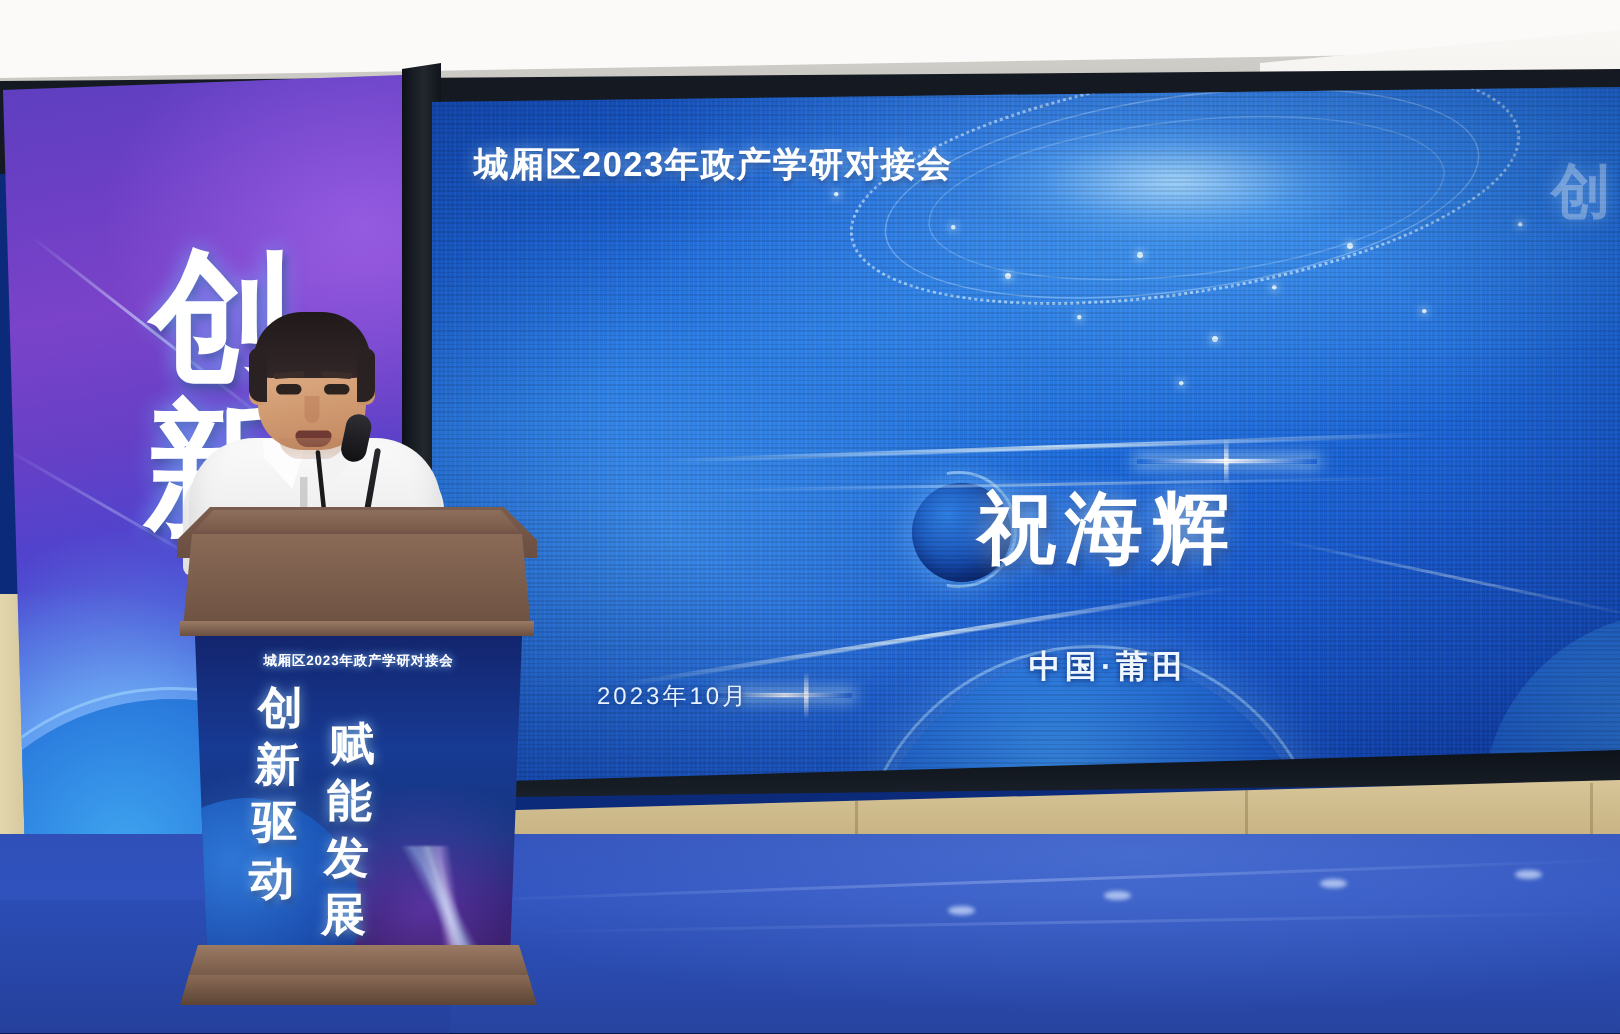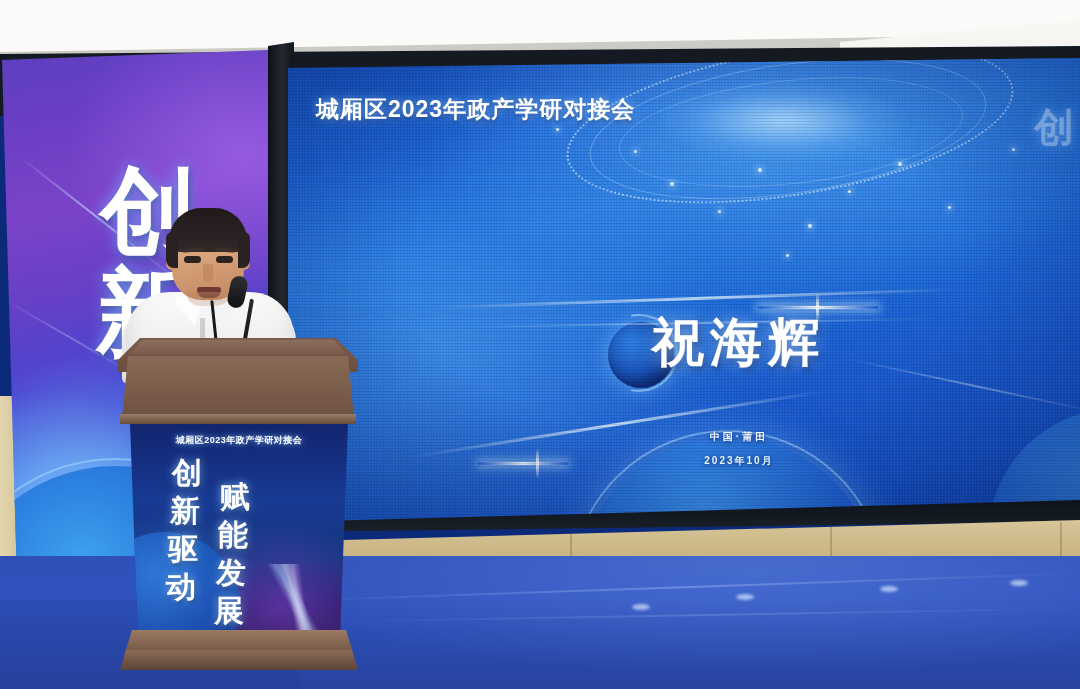--- a/index.html
+++ b/index.html
@@ -184,46 +184,46 @@
     text-align:center;
     padding-left:110px;
     font-family:"Liberation Sans","DejaVu Sans",sans-serif;
     font-weight:bold;
     font-size:35px;
     letter-spacing:5px;
     color:#ffffff;
     text-shadow:0 0 12px rgba(150,205,255,.8), 0 2px 6px rgba(5,25,90,.7);
   }
   .led-name {
-    position:absolute; left:0; right:0; top:250px;
+    position:absolute; left:0; right:0; top:260px;
     text-align:center;
     padding-left:110px;
     font-family:"Liberation Serif","DejaVu Serif",serif;
     font-weight:bold;
     font-size:52px;
     letter-spacing:6px;
     color:#ffffff;
     text-shadow:0 0 16px rgba(160,210,255,.8), 2px 3px 7px rgba(5,25,90,.75);
   }
   .led-place {
     position:absolute; left:0; right:0; top:372px;
     text-align:center;
     padding-left:110px;
-    font-size:10px;
+    font-size:21px;
     font-weight:bold;
     letter-spacing:3px;
     color:#eef7ff;
     text-shadow:0 1px 4px rgba(5,25,90,.8);
   }
   .led-date {
     position:absolute; left:0; right:0; top:396px;
-    text-align:center;
+    text-align:left;
     padding-left:110px;
-    font-size:10px;
-    font-weight:bold;
+    font-size:16px;
+    font-weight:normal;
     letter-spacing:2px;
     color:#e6f2ff;
     text-shadow:0 1px 4px rgba(5,25,90,.8);
   }
   .led-corner-calli {
     position:absolute; right:6px; top:42px;
     font-family:"Liberation Serif","DejaVu Serif",serif;
     font-weight:bold; font-size:40px;
     color:rgba(255,255,255,.30);
     text-shadow:0 0 12px rgba(160,210,255,.4);

